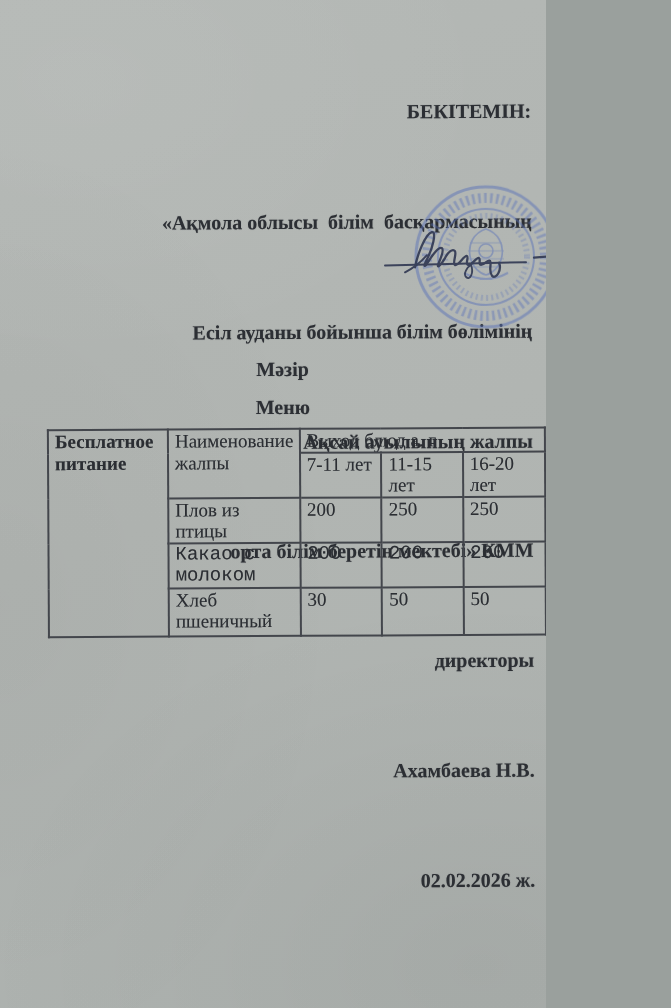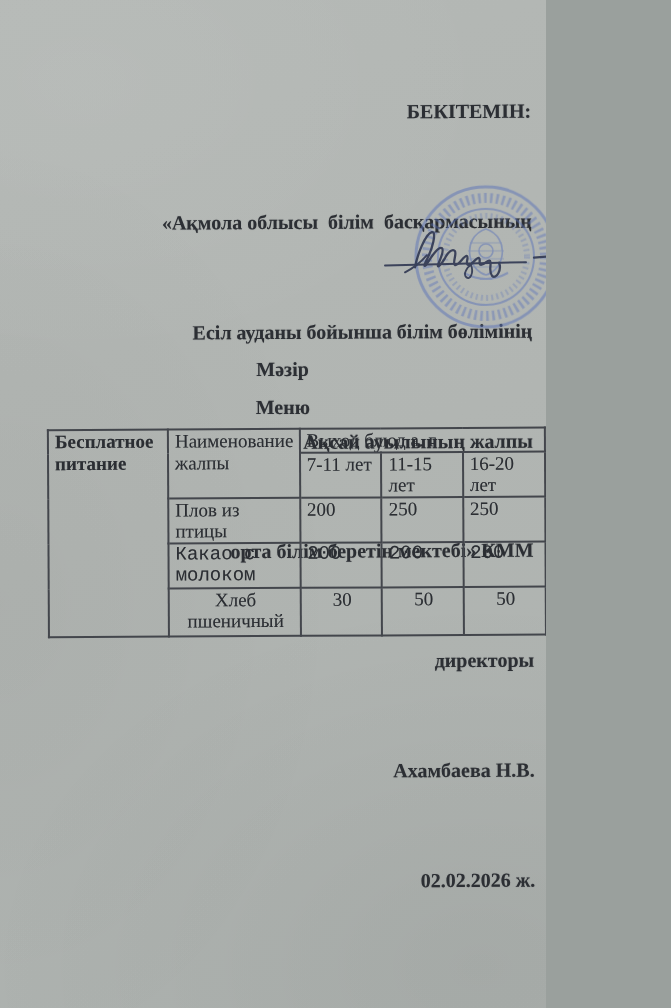--- a/index.html
+++ b/index.html
@@ -44,21 +44,21 @@
   }
   table.menu td{
     border:2px solid #43464c;vertical-align:top;
     padding:0 4px 0 6px;overflow:hidden;
   }
   td.cat{font-weight:bold;}
   tr.rh1 td{height:20px;}
   tr.rh2 td{height:20px;}
   tr.r1 td{height:21px;}
   tr.r2 td{height:43px;font-family:Liberation Mono, monospace;}
-  tr.r3 td{height:46px;text-align:center;}
+  tr.r3 td{height:46px;}
 </style>
 </head>
 <body>
 
 <div class="sheet">
   <div class="content">
 
     <div class="approval">
       <div class="a-line">БЕКІТЕМІН:</div>
       <div class="a-line">«Ақмола облысы  білім  басқармасының</div>

